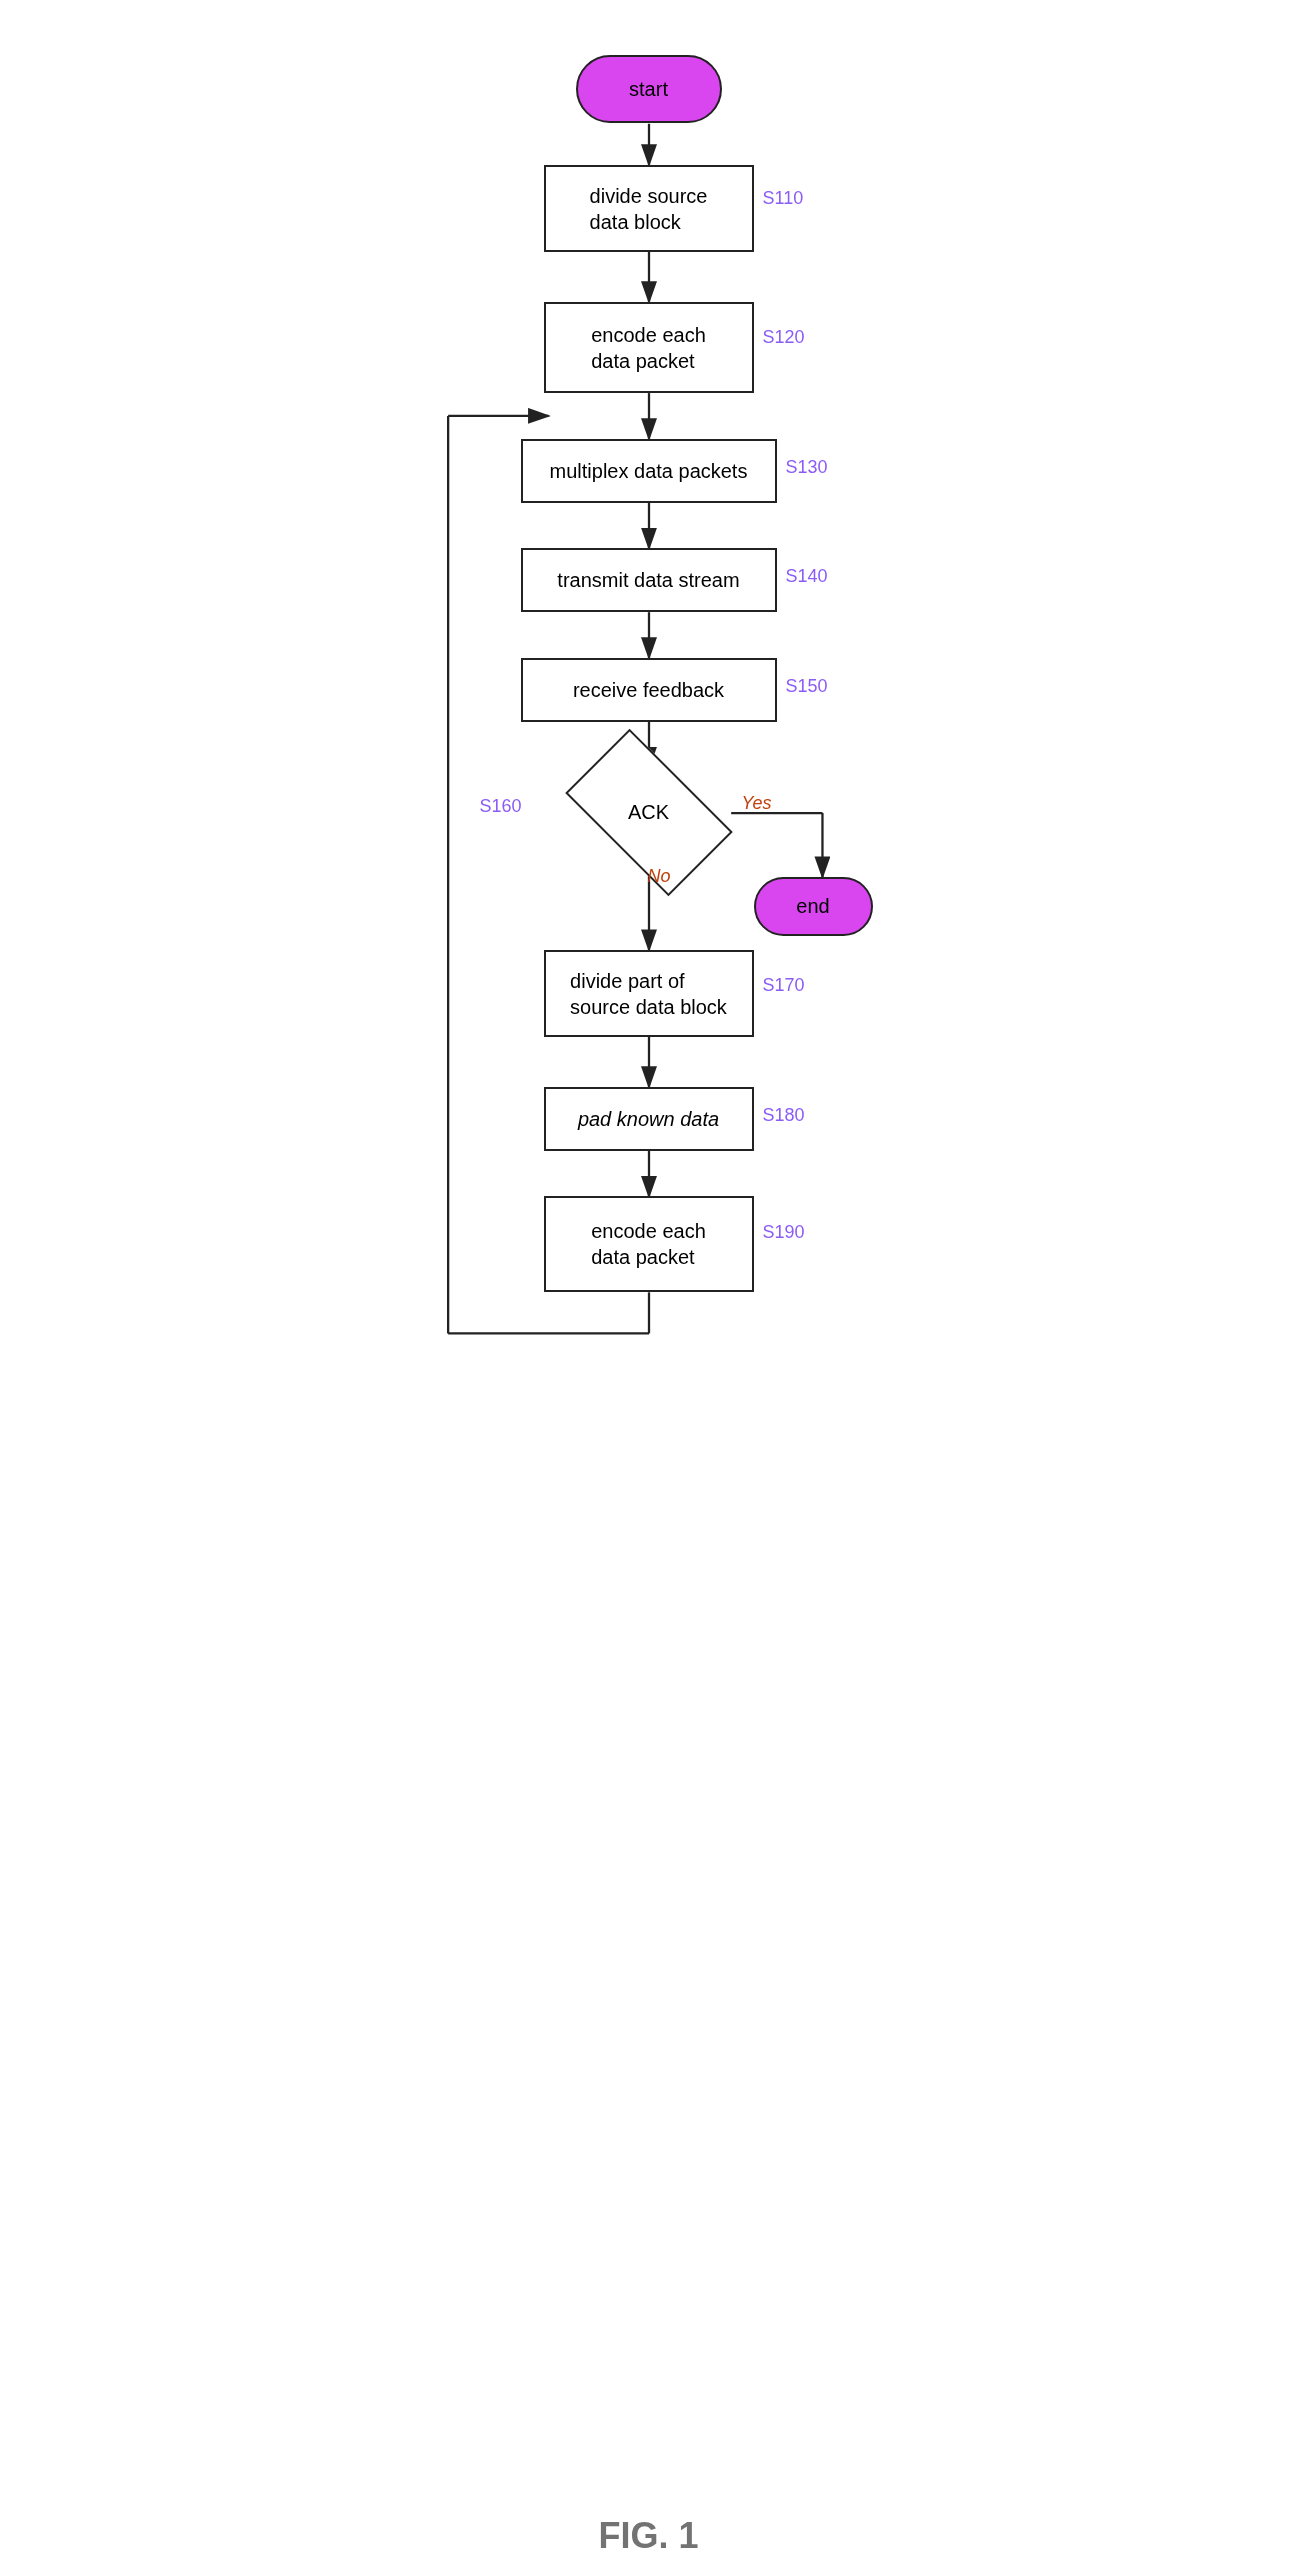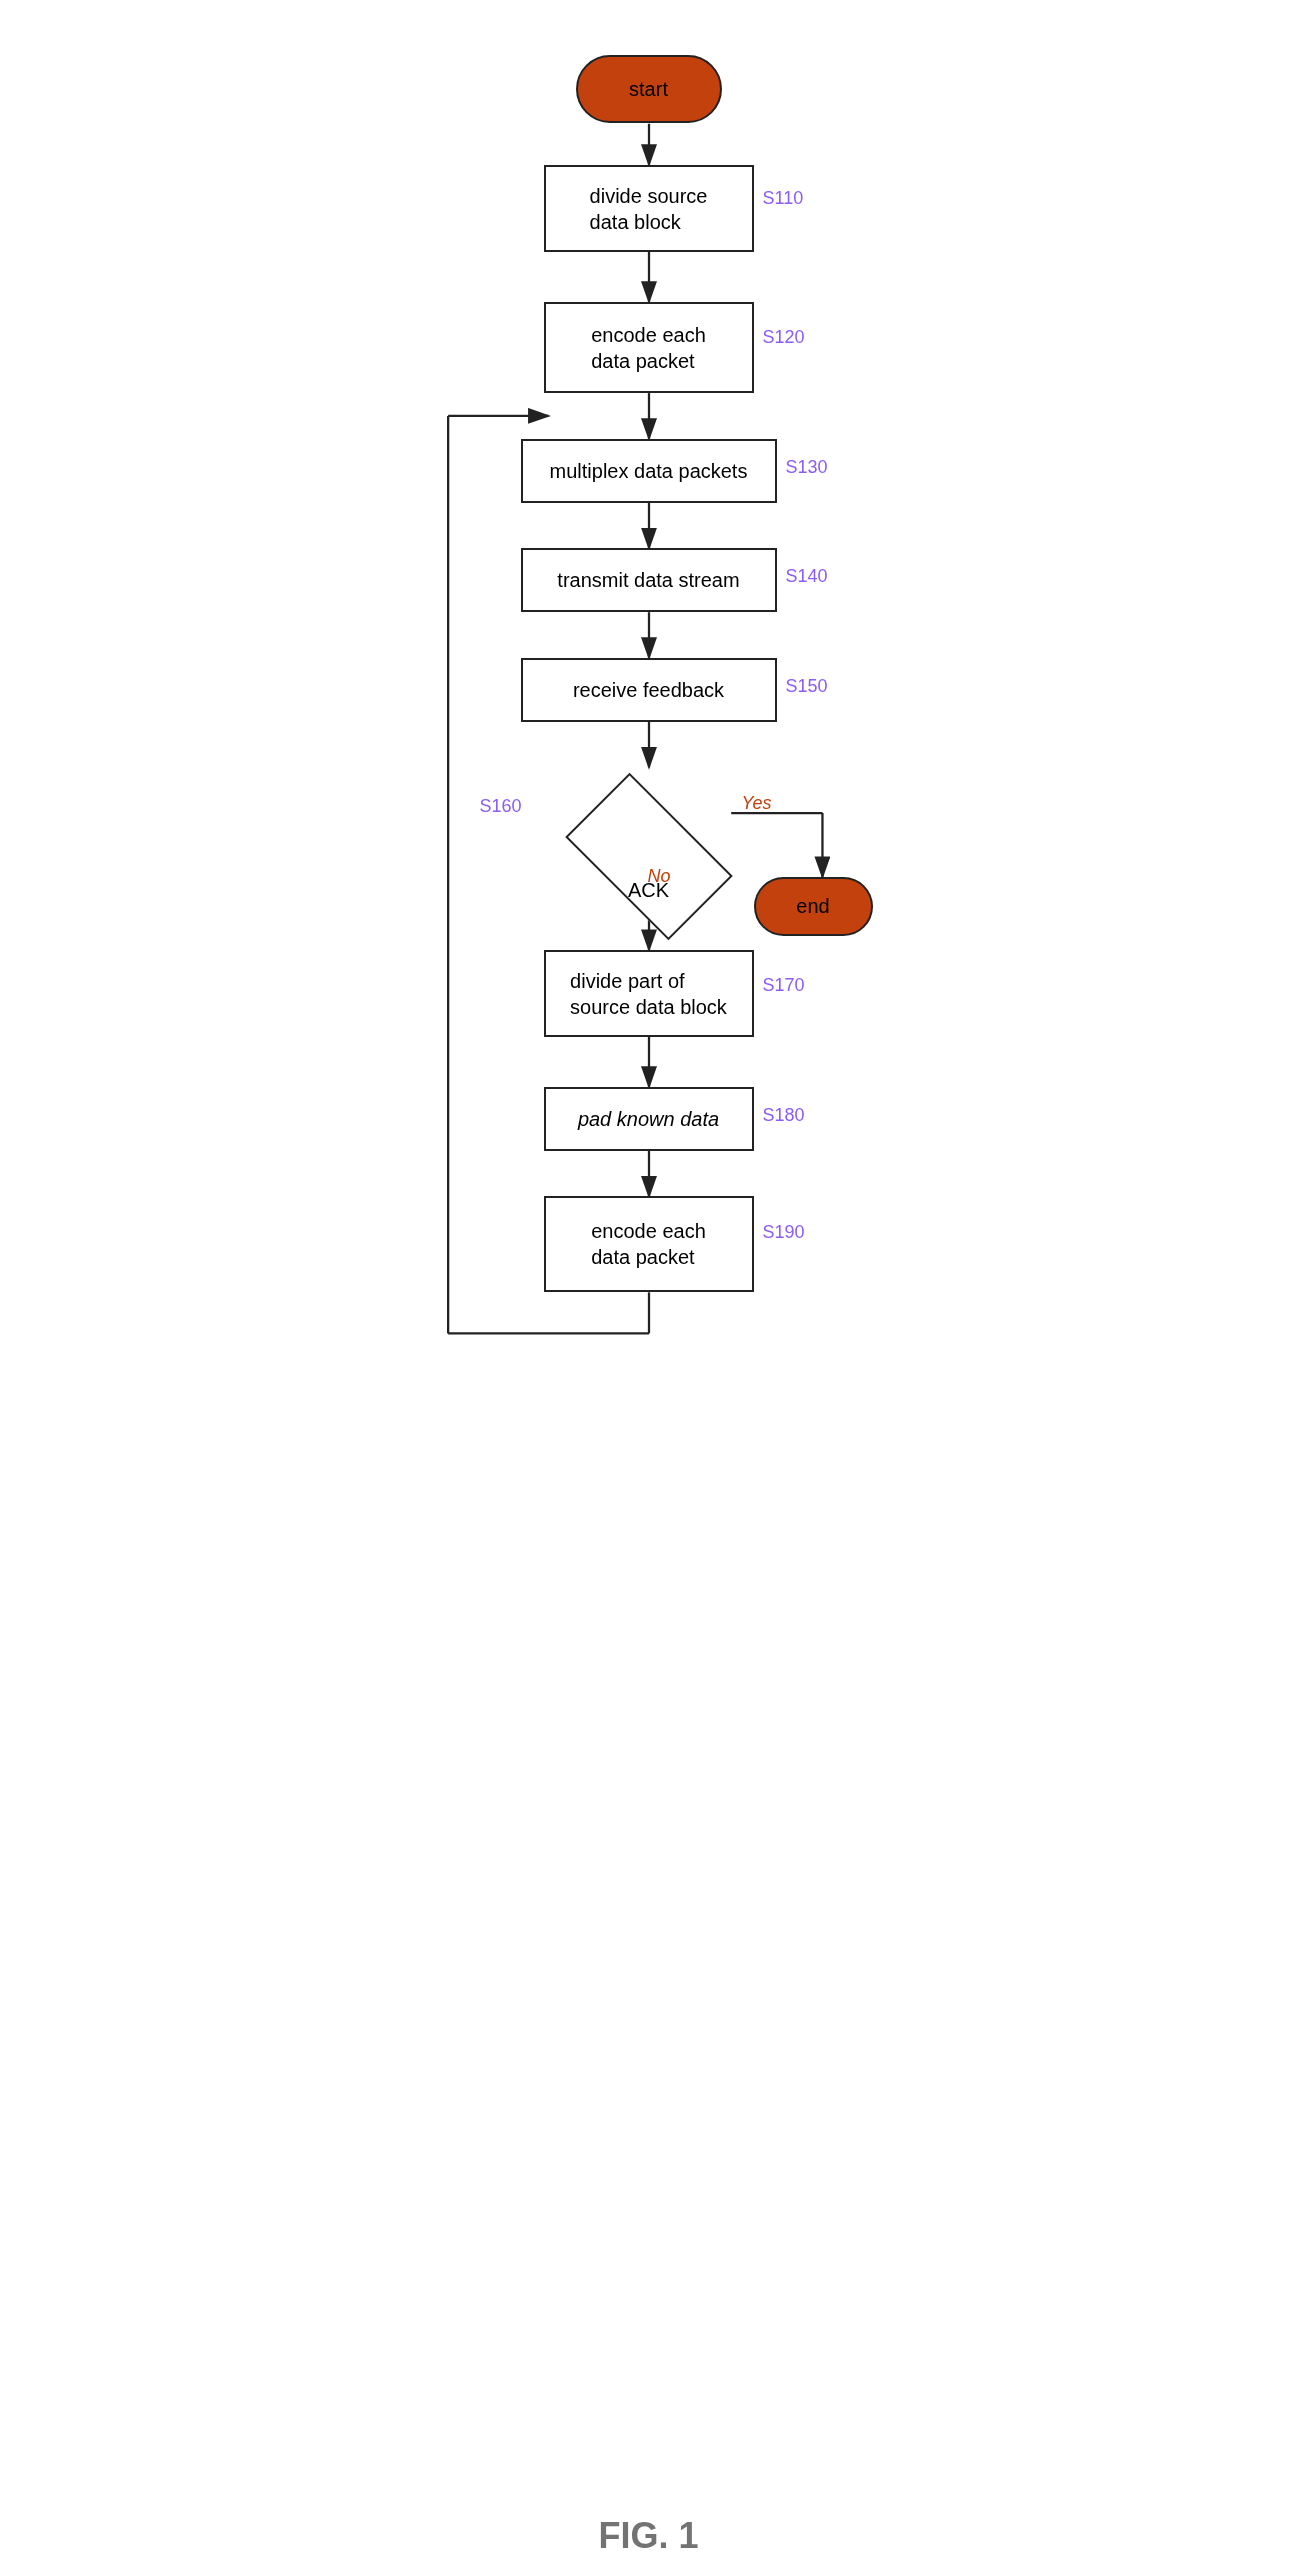--- a/index.html
+++ b/index.html
@@ -25,21 +25,21 @@
       display: flex;
       align-items: center;
       justify-content: center;
       font-size: 20px;
       line-height: 1.3;
       font-weight: normal;
     }
     .fc-rounded {
       position: absolute;
       border: 2.3px solid #222;
-      background: #c2410c;
+      background: #d946ef;
       border-radius: 37px;
       display: flex;
       align-items: center;
       justify-content: center;
       text-align: center;
       font-size: 20px;
       font-weight: normal;
     }
     .fc-diamond {
       position: absolute;
@@ -159,21 +159,21 @@
   <div class="fc-box" style="left:146px; top:511px; width:256px; height:64px;">
     <span>transmit data stream</span>
   </div>
   <div class="step-label" style="left:411px; top:529px;">S140</div>
 
   <div class="fc-box" style="left:146px; top:621px; width:256px; height:64px;">
     <span>receive feedback</span>
   </div>
   <div class="step-label" style="left:411px; top:639px;">S150</div>
 
-  <div class="fc-diamond" style="left:201px; top:774px;align-items:flex-end;">
+  <div class="fc-diamond" style="left:201px; top:730px;">
     <div class="fc-diamond-inner"></div>
     <span class="fc-diamond-label">ACK</span>
   </div>
   <div class="step-label" style="left:105px; top:759px;">S160</div>
 
   <div class="yes-no-label" style="left:367px; top:756px;">Yes</div>
 
   <div class="yes-no-label" style="left:257px; top:829px;margin-left:16px;">No</div>
 
   <div class="fc-rounded" style="left:379px; top:840px; width:119px; height:59px;">

